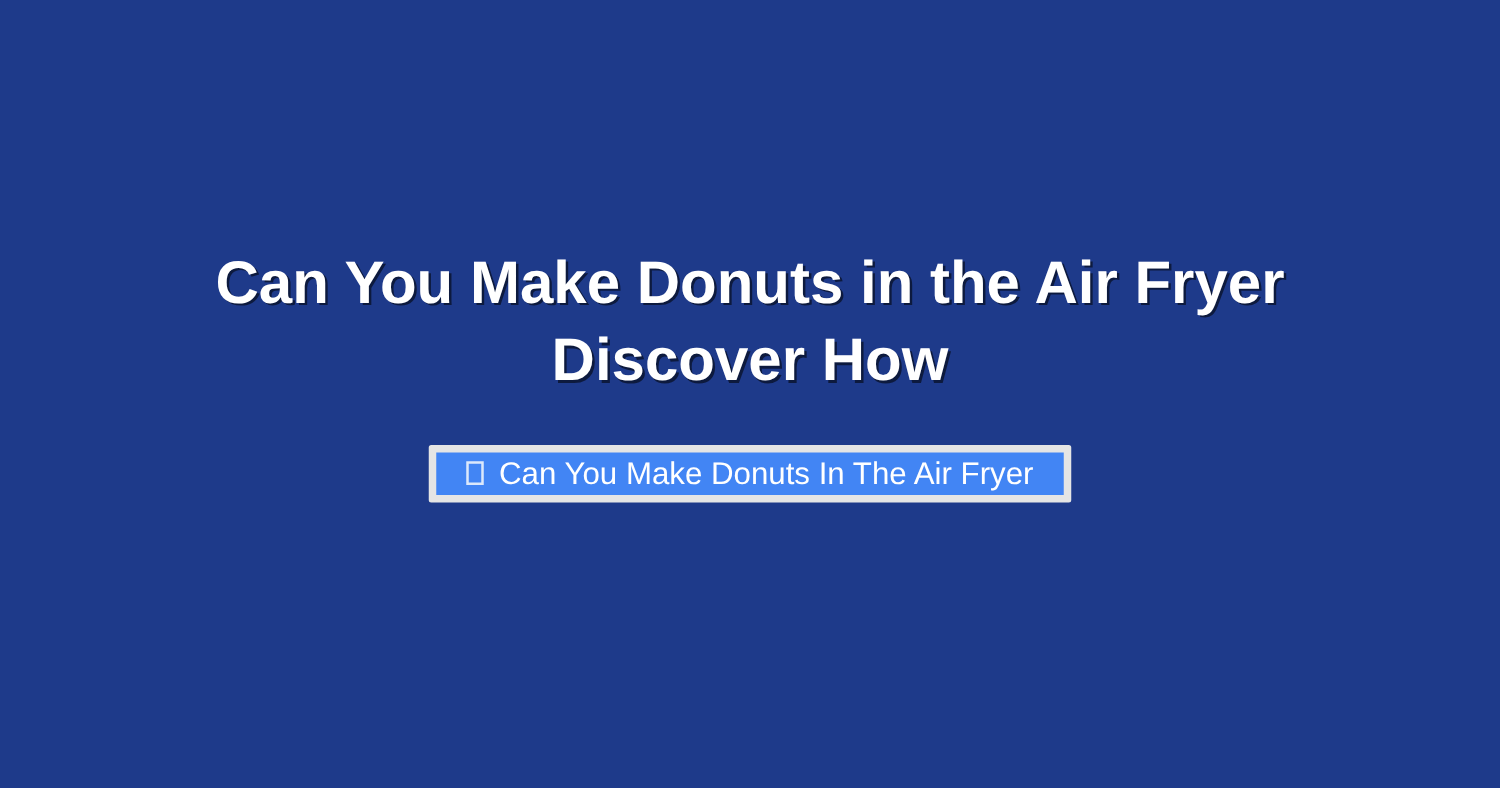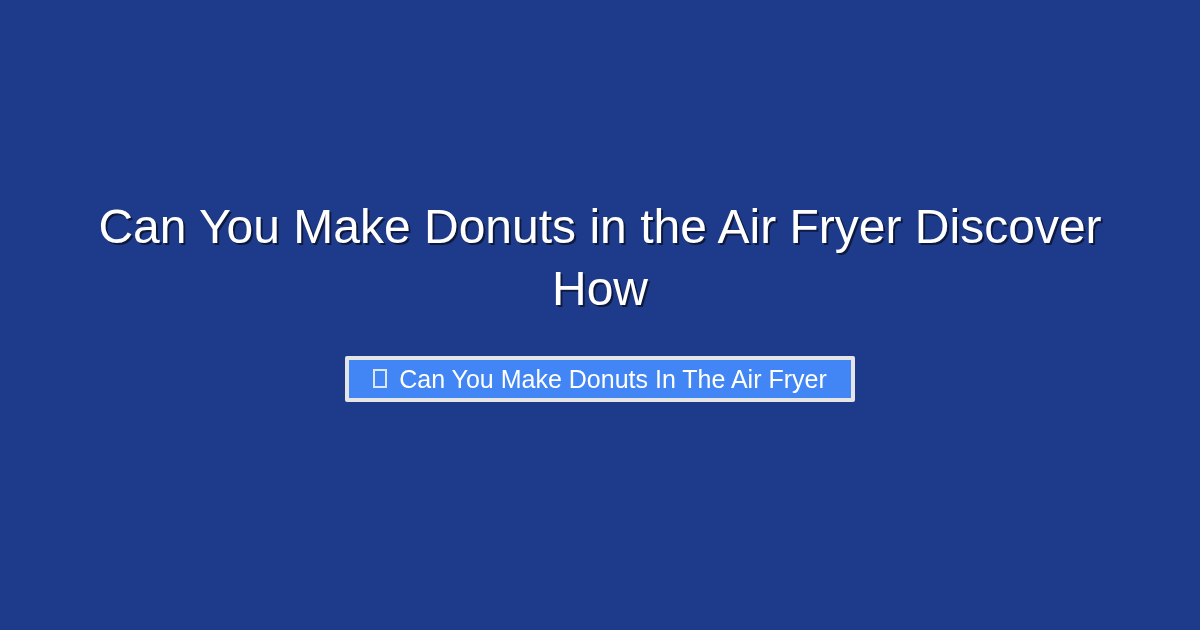--- a/index.html
+++ b/index.html
@@ -32,21 +32,21 @@
     left: 0;
     right: 0;
     top: 196px;
     margin: 0;
     padding: 0 90px;
     box-sizing: border-box;
     text-align: center;
     color: #ffffff;
     font-family: "Liberation Sans", sans-serif;
     font-size: 48px;
-    font-weight: 400;
+    font-weight: 700;
     line-height: 62px;
     letter-spacing: 0px;
     text-shadow: 2px 2px 0 rgba(0,0,0,0.55);
     white-space: normal;
   }
 
   #cta-wrap {
     position: absolute;
     left: 0;
     right: 0;
@@ -58,21 +58,21 @@
 
   #cta-button {
     display: inline-flex;
     align-items: center;
     justify-content: center;
     gap: 12px;
     height: 46px;
     box-sizing: border-box;
     padding: 0 24px;
     background: #4285f4;
-    border: 4px solid #e5e5e5;
+    border: 6px solid #e5e5e5;
     border-radius: 2px;
     color: #ffffff;
     font-family: "Liberation Sans", sans-serif;
     font-size: 25px;
     font-weight: 400;
     line-height: 1;
     white-space: nowrap;
     cursor: pointer;
     text-decoration: none;
   }

